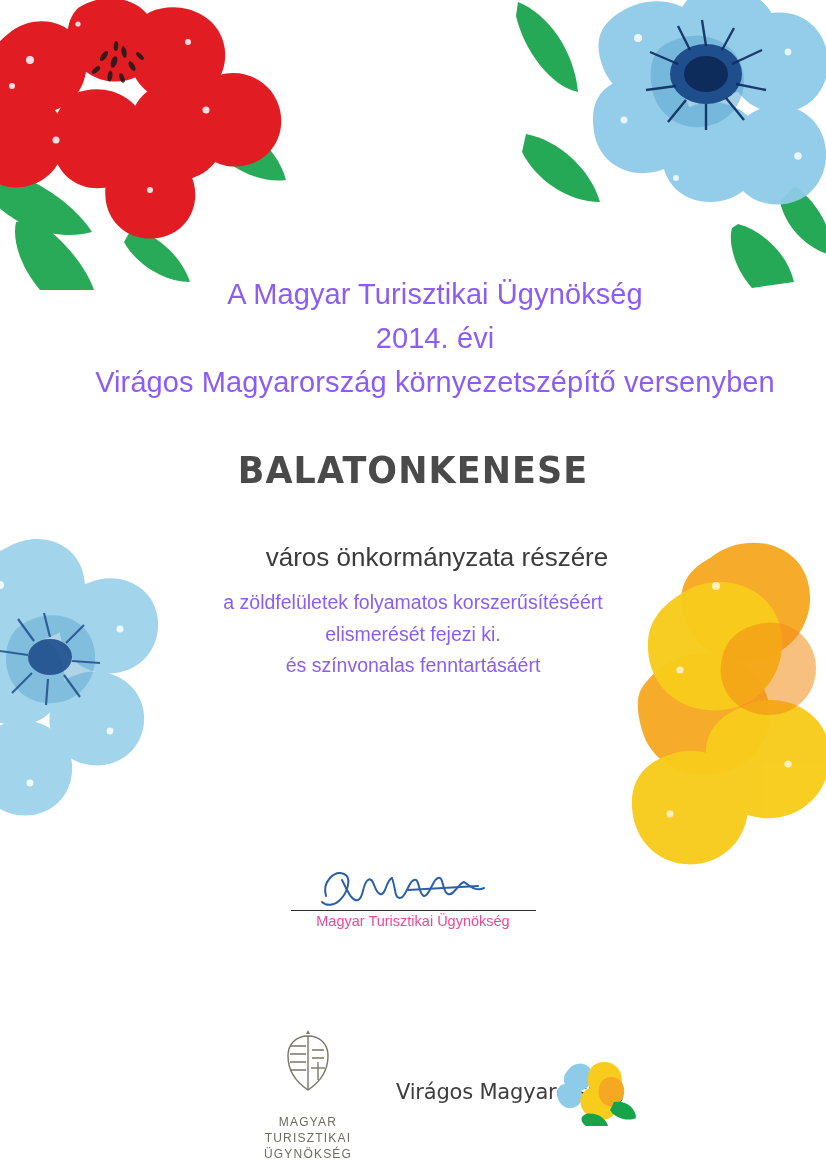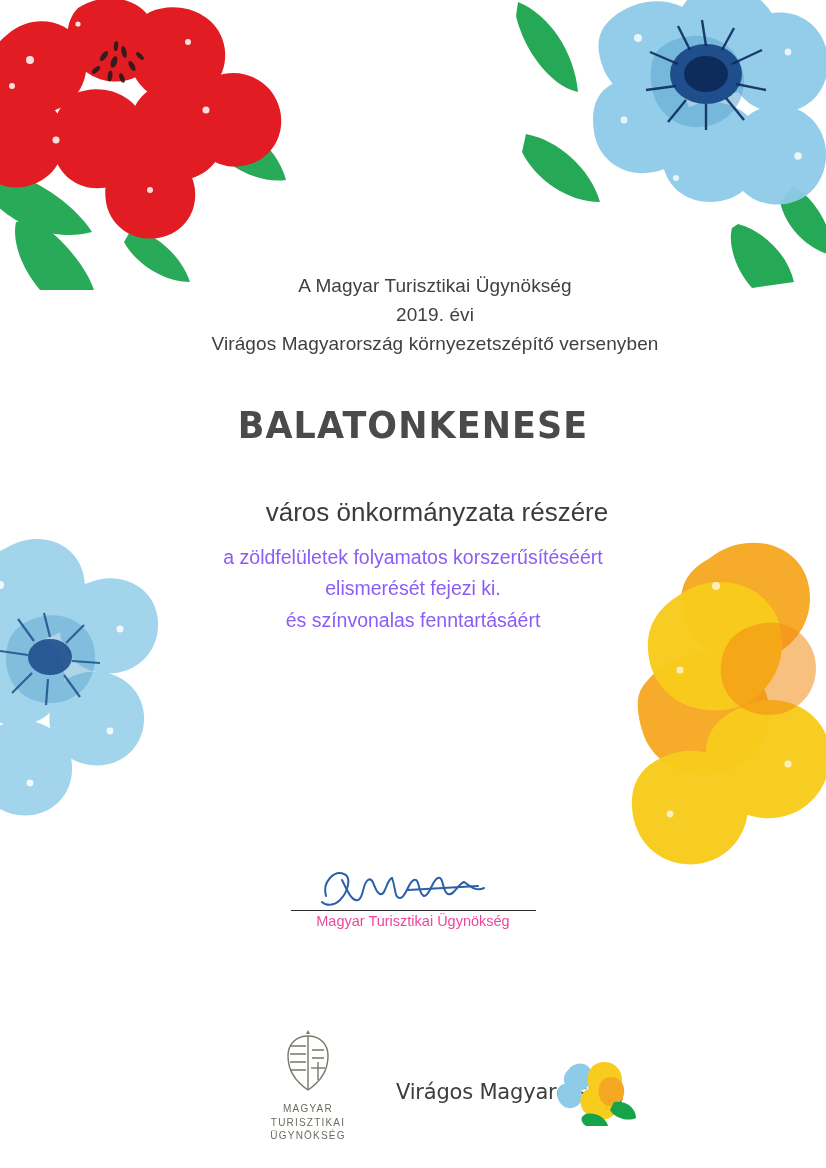--- a/index.html
+++ b/index.html
@@ -33,22 +33,22 @@
   
   .content {
     position: absolute;
     left: 0;
     right: 0;
     top: 272px;
     text-align: center;
     z-index: 5;
   }
   .intro-line {
-    font-size: 19px;
-    color: #404040;
+    font-size: 29px;
+    color: #8b5cf6;
     line-height: 1.52;
     letter-spacing: 0.1px;
     padding-left: 44px;
   }
   .recipient {
     margin-top: 44px;
     font-family: "DejaVu Sans", sans-serif;
     font-weight: bold;
     font-size: 38px;
     letter-spacing: 1.2px;
@@ -116,22 +116,22 @@
     z-index: 5;
   }
   .logo-mtu {
     position: absolute;
     left: 238px;
     top: 2px;
     width: 140px;
     text-align: center;
   }
   .logo-mtu .mtu-caption {
-    margin-top: 2px;
-    font-size: 10px;
+    margin-top: 14px;
+    font-size: 12px;
     letter-spacing: 1.2px;
     color: #6e6a5f;
     line-height: 1.35;
   }
   .logo-vm {
     position: absolute;
     left: 396px;
     top: 52px;
     font-family: "DejaVu Sans", sans-serif;
     font-size: 21px;
@@ -290,21 +290,21 @@
         <circle cx="92" cy="56" r="4"></circle>
         <circle cx="56" cy="140" r="3.6"></circle>
         <circle cx="164" cy="234" r="3.6"></circle>
         <circle cx="46" cy="284" r="3.4"></circle>
       </g>
     </svg>
   </div>
 
   <div class="content">
     <div class="intro-line">A Magyar Turisztikai Ügynökség</div>
-    <div class="intro-line">2019. évi</div>
+    <div class="intro-line">2014. évi</div>
     <div class="intro-line">Virágos Magyarország környezetszépítő versenyben</div>
 
     <div class="recipient">BALATONKENESE</div>
 
     <div class="subtitle">város önkormányzata részére</div>
 
     <div class="body-line first">a zöldfelületek folyamatos korszerűsítéséért</div>
     <div class="body-line">elismerését fejezi ki.</div>
     <div class="body-line">és színvonalas fenntartásáért</div>
   </div>

